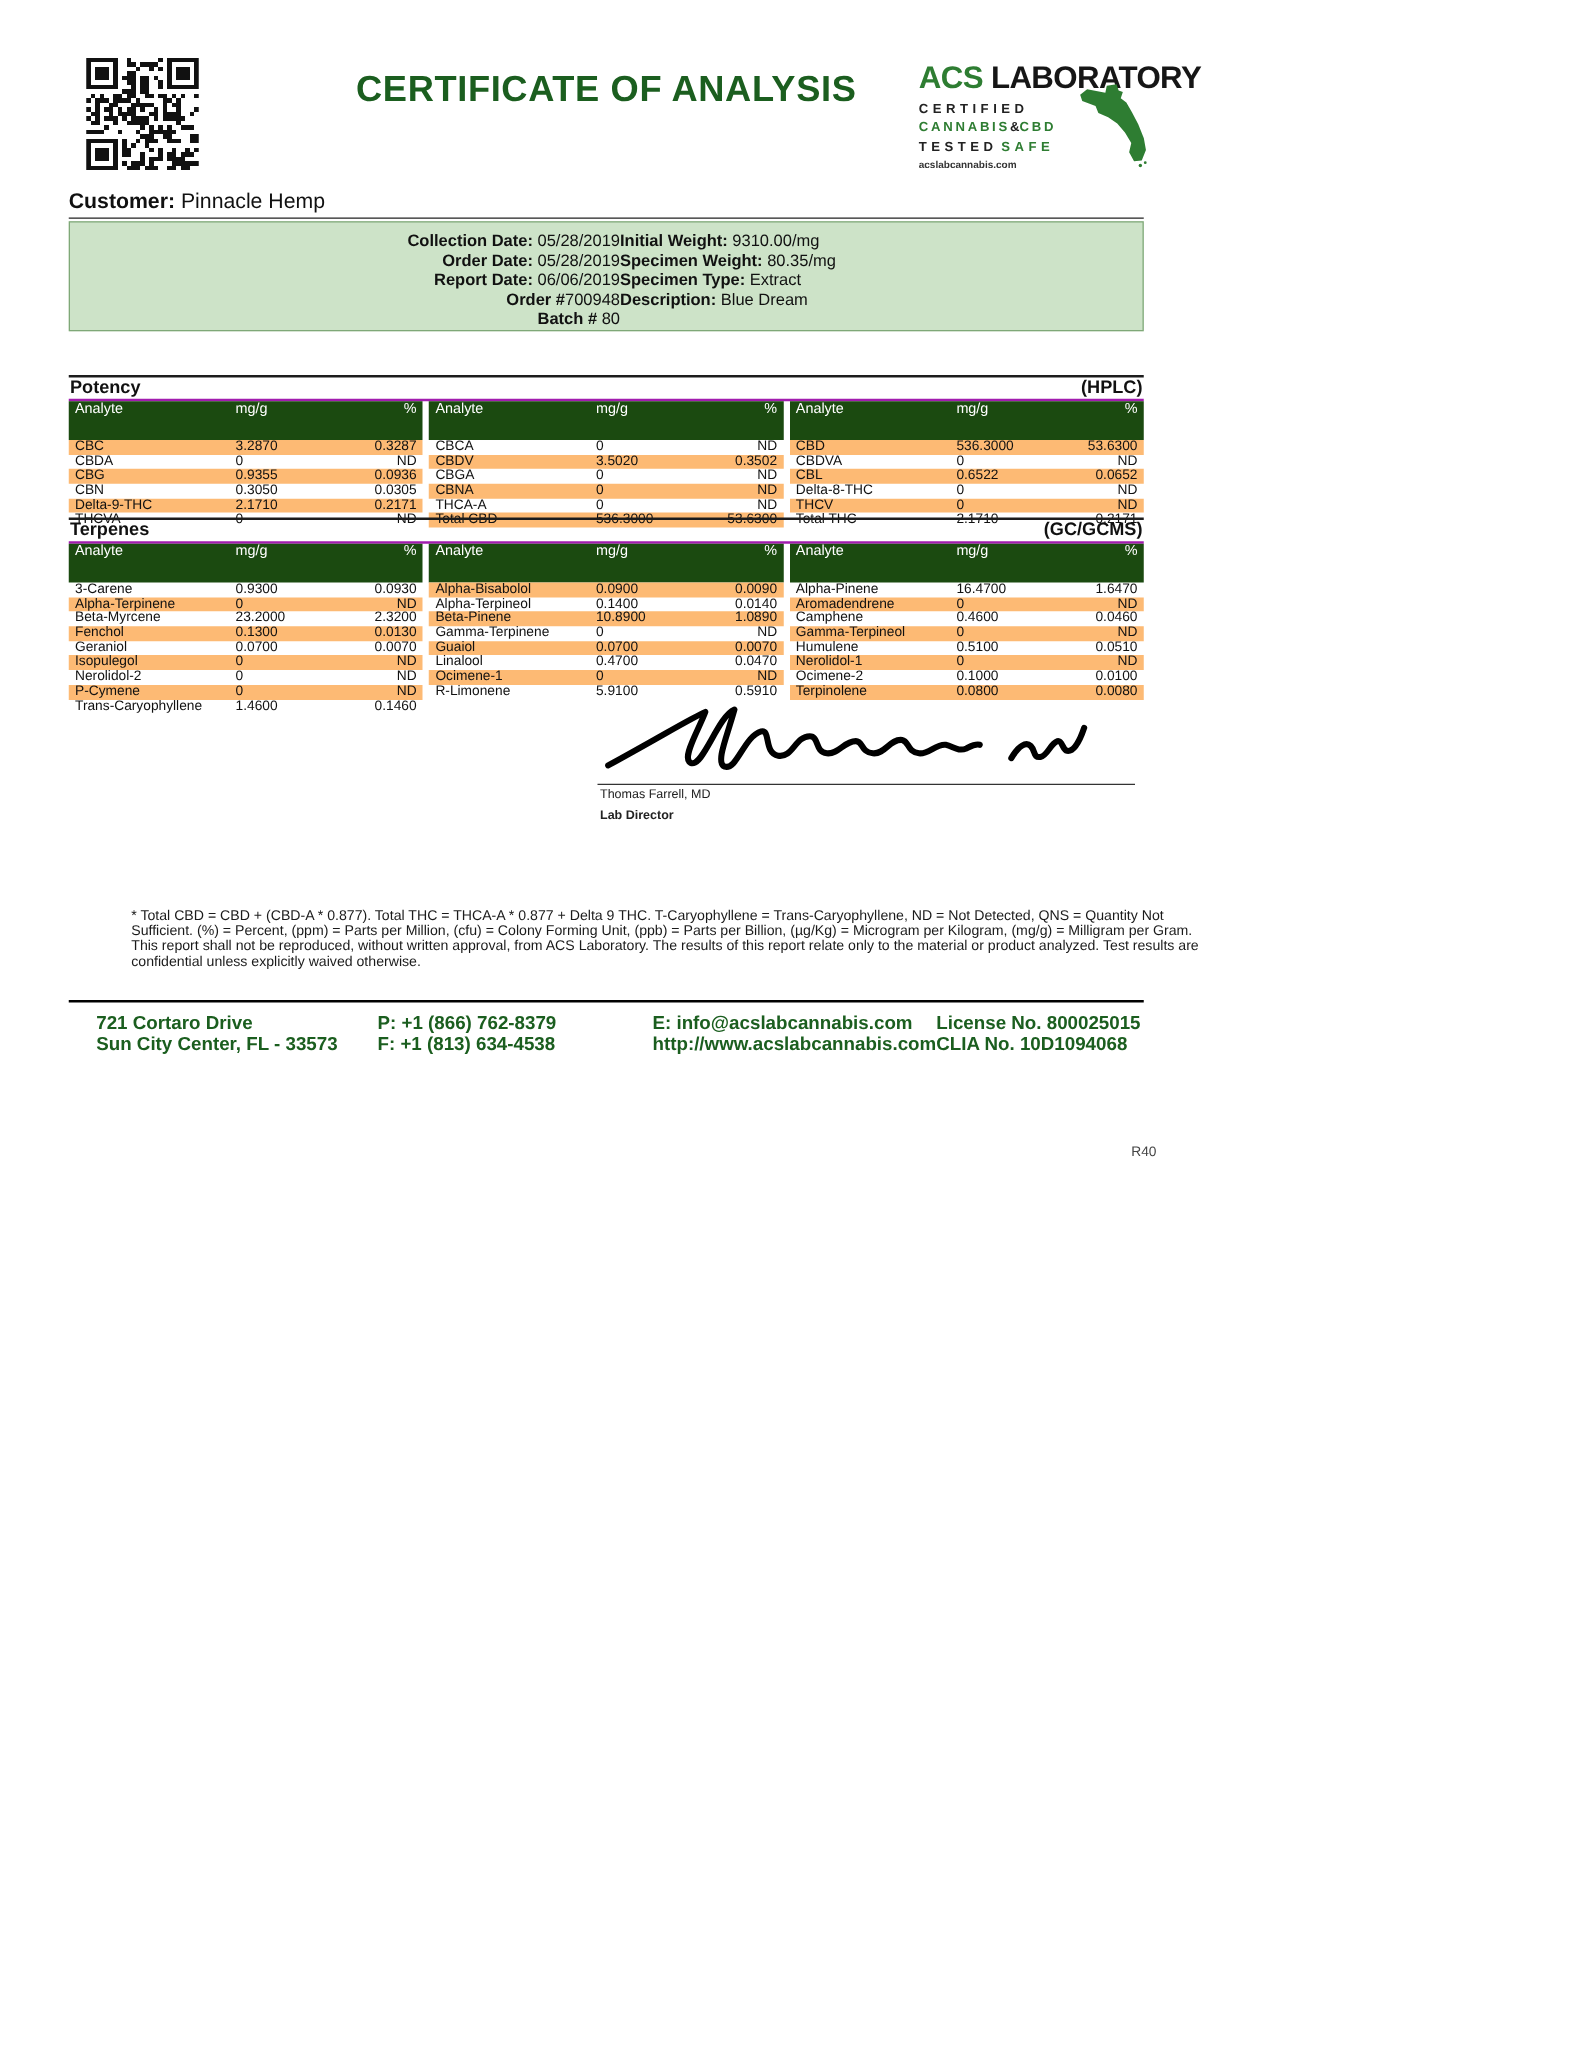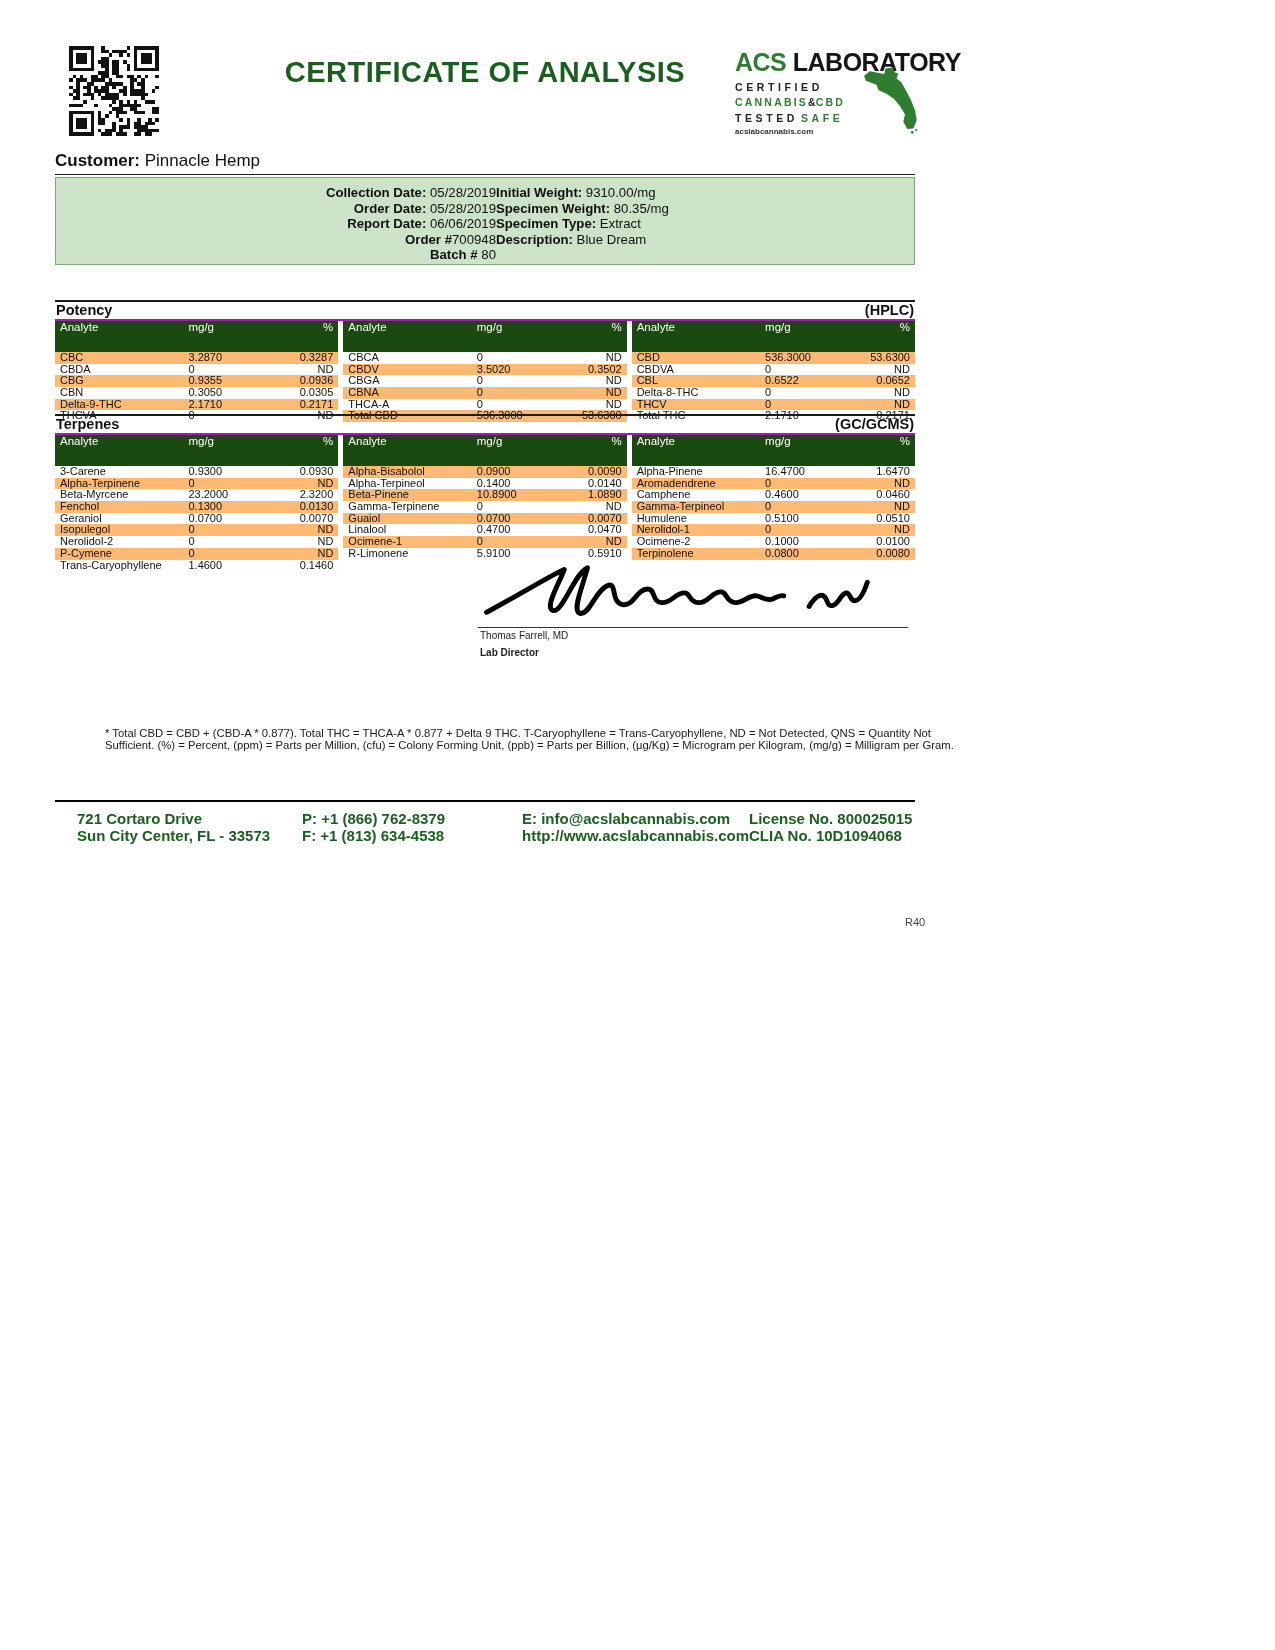--- a/index.html
+++ b/index.html
@@ -592,20 +592,21 @@
   <svg class="sig-svg" viewBox="0 0 400 70" fill="none" stroke="#000" stroke-linecap="round" stroke-linejoin="round">
     <path stroke-width="5" d="M6,58 C50,34 76,18 86,14 C80,30 66,52 74,56 C84,60 96,18 110,12 C104,34 94,56 102,59 C112,62 118,34 132,30 C140,28 134,48 146,50 C158,52 160,34 172,34 C180,34 176,47 186,48 C196,49 200,38 210,38 C216,38 214,47 224,48 C234,49 238,36 248,37 C254,38 252,47 262,48 C270,49 276,40 284,41 C290,42 294,47 301,44 C305,42 308,40 312,41"></path>
     <path stroke-width="5" d="M338,52 C344,42 350,38 354,42 C358,46 356,52 362,51 C368,50 370,40 376,38 C380,37 380,45 384,46 C390,47 395,36 398,27"></path>
   </svg>
   <div class="sig-line"></div>
   <div class="sig-name">Thomas Farrell, MD</div>
   <div class="sig-role">Lab Director</div>
 
   <div class="footnotes">
     <p>* Total CBD = CBD + (CBD-A * 0.877). Total THC = THCA-A * 0.877 + Delta 9 THC. T-Caryophyllene = Trans-Caryophyllene, ND = Not Detected, QNS = Quantity Not Sufficient. (%) = Percent, (ppm) = Parts per Million, (cfu) = Colony Forming Unit, (ppb) = Parts per Billion, (µg/Kg) = Microgram per Kilogram, (mg/g) = Milligram per Gram.</p>
+    <p>This report shall not be reproduced, without written approval, from ACS Laboratory. The results of this report relate only to the material or product analyzed. Test results are confidential unless explicitly waived otherwise.</p>
   </div>
 
   <div class="rule"></div>
 
   <div class="footer">
     <div class="fcol1">
       <div>721 Cortaro Drive</div>
       <div>Sun City Center, FL - 33573</div>
     </div>
     <div class="fcol2">

